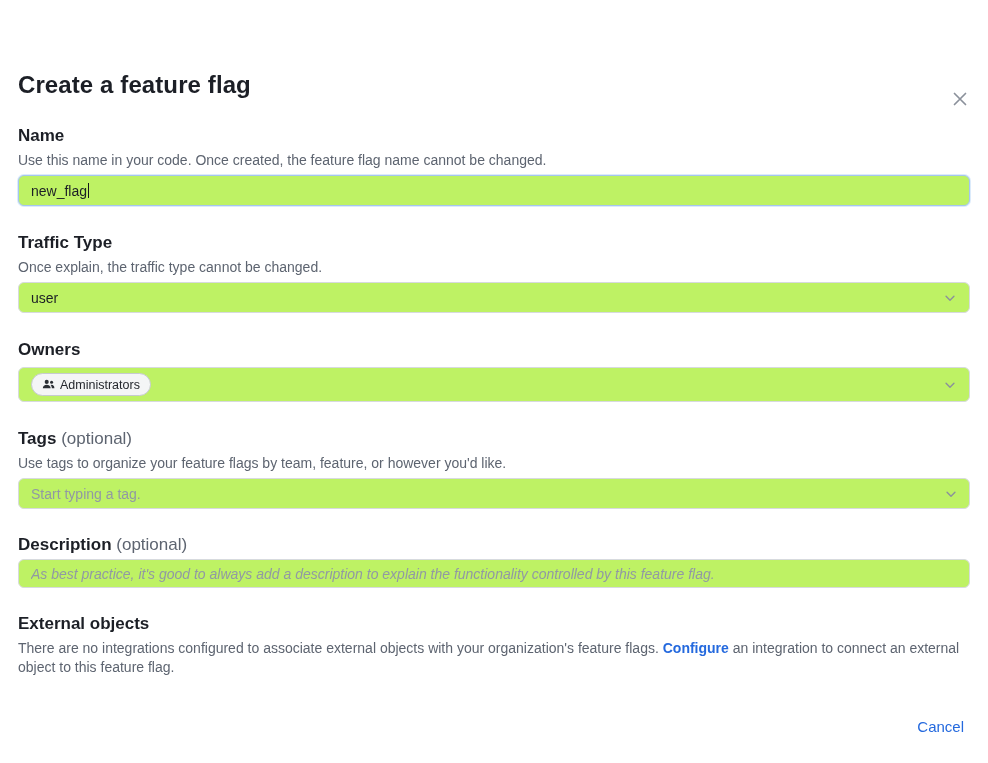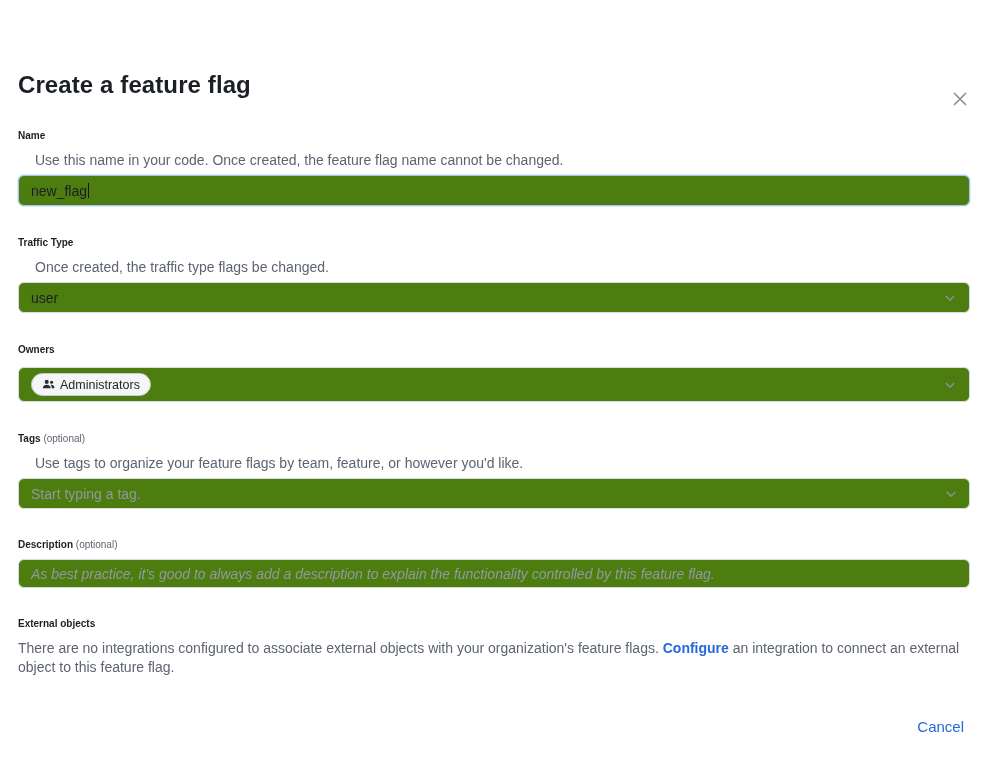--- a/index.html
+++ b/index.html
@@ -17,30 +17,30 @@
     width: 24px; height: 24px;
     background: none; border: none; padding: 2px; cursor: pointer;
     color: #8b919b;
   }
   .close-btn svg { width: 20px; height: 20px; display: block; }
   h1 {
     margin: 70px 0 0 0;
     font-size: 24px; line-height: 29px; font-weight: 700;
     color: #1c1f26; letter-spacing: 0.1px;
   }
-  .label-row { margin-top: 27px; font-size: 10px; line-height: 19px; }
+  .label-row { margin-top: 27px; font-size: 17px; line-height: 19px; }
   .label-row.tight { margin-top: 26px; }
   .label { font-weight: 700; color: #1c1f26; }
   .optional { color: #5d6470; font-weight: 400; }
-  .helper { margin-top: 6px; font-size: 14px; line-height: 19px; color: #5d6470; margin-left: 17px; }
+  .helper { margin-top: 6px; font-size: 14px; line-height: 19px; color: #5d6470; }
   .input, .select-box {
     margin-top: 5px;
     width: 952px; height: 31px;
     border: 1px solid #d7dade; border-radius: 6px;
-    background: #4d7c0f;
+    background: #bef264;
     display: flex; align-items: center;
     padding: 0 12px;
     font-size: 14px; color: #1c1f26;
     font-family: "Liberation Sans", sans-serif;
   }
   .input.focused { border-color: #a5c6f0; box-shadow: 0 0 0 1px #dcebfb; }
   .caret {
     display: inline-block; width: 1px; height: 15px;
     background: #15171c; margin-left: 1px; vertical-align: -2px;
   }
@@ -109,21 +109,21 @@
   </div>
   <div class="helper">Use this name in your code. Once created, the feature flag name cannot be changed.</div>
   <div class="input focused">
     <span>new_flag</span>
       <span class="caret"></span>
   </div>
 
   <div class="label-row">
     <span class="label">Traffic Type</span>
   </div>
-  <div class="helper">Once created, the traffic type flags be changed.</div>
+  <div class="helper">Once explain, the traffic type cannot be changed.</div>
   <div class="select-box">
     <span>user</span>
     <svg class="chevron" viewBox="0 0 16 16" fill="none" stroke="currentColor" stroke-width="1.6" stroke-linecap="round" stroke-linejoin="round">
       <path d="M3.5 6 8 10.5 12.5 6"></path>
     </svg>
   </div>
 
   <div class="label-row">
     <span class="label">Owners</span>
   </div>

